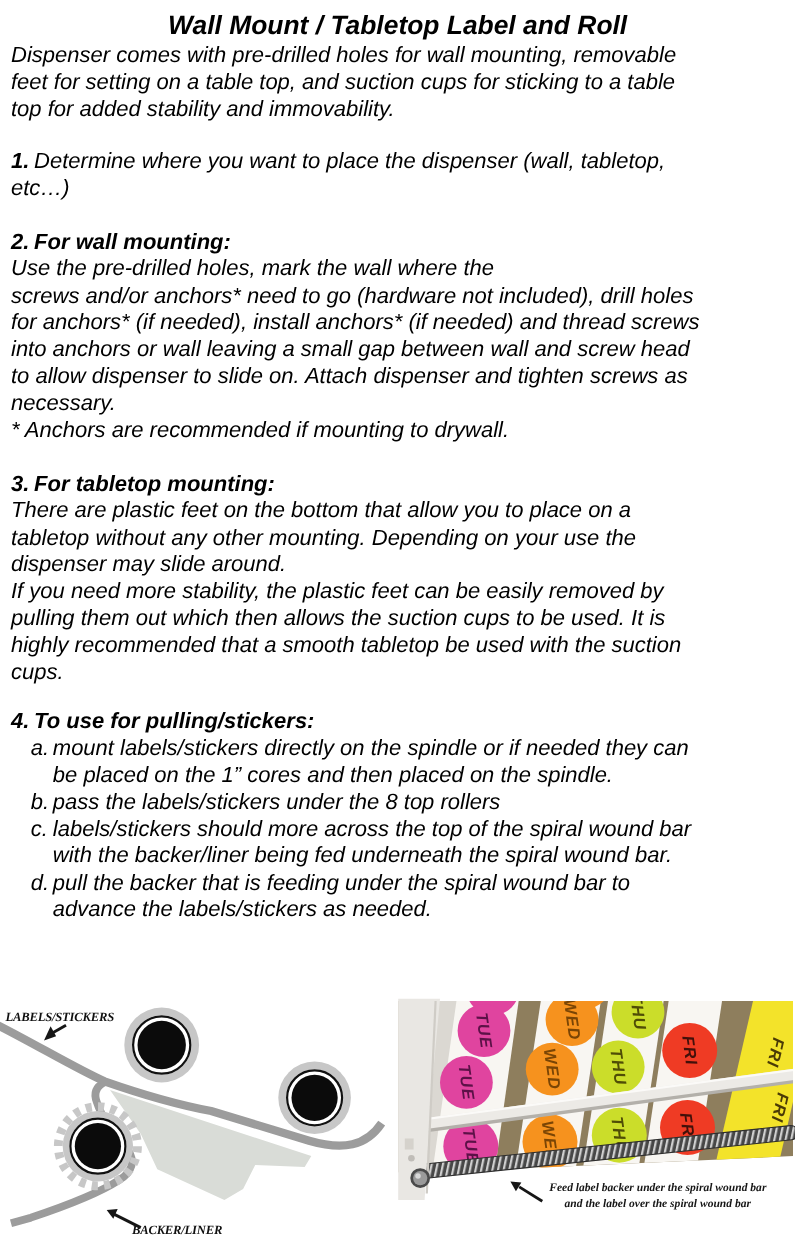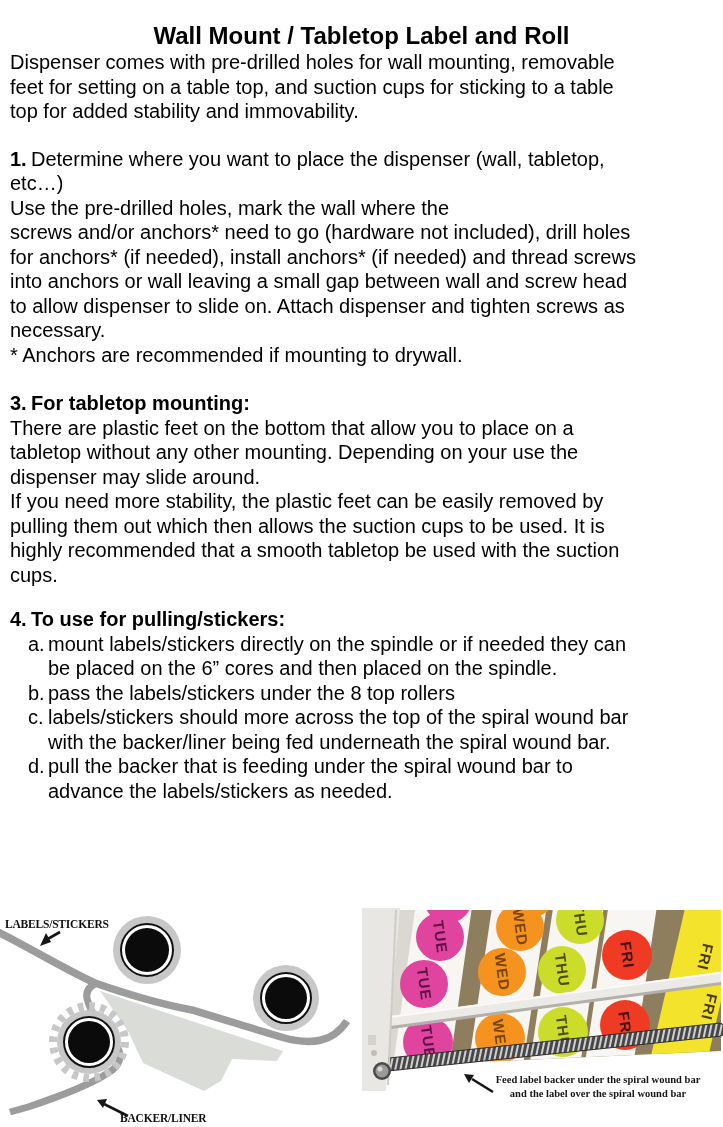--- a/index.html
+++ b/index.html
@@ -2,21 +2,21 @@
 <html><head>
 <meta charset="utf-8">
 <style>
   html,body { margin:0; padding:0; }
   body {
     width:723px; height:1127px; background:#ffffff; color:#000;
     font-family:"Liberation Sans", sans-serif;
     font-size:20px; line-height:24.5px;
     position:relative; overflow:hidden;
   }
-  .page { position:absolute; inset:0; padding:16px 10px; box-sizing:border-box; }
+  .page { position:absolute; inset:0; padding:4px 10px; box-sizing:border-box;font-style:italic; }
   h1 { font-size:24px; line-height:29px; font-weight:bold; text-align:center; margin:5px 0 0; }
   .pre { white-space:pre-line; }
   .intro { margin:0 0 0; }
   .step { margin:23px 0 0; }
   .heading { margin:24px 0 0; font-weight:bold; }
   .num { display:inline-block; min-width:21px; font-weight:bold; }
   .body { margin:0; }
   .items { margin:0 0 0 18px; }
   .item { display:flex; }
   .letter { flex:none; width:20px; }
@@ -38,20 +38,21 @@
 
   <h1><span>Wall Mount / Tabletop Label and Roll</span><br></h1>
 
   <p class="intro pre">Dispenser comes with pre-drilled holes for wall mounting, removable
 feet for setting on a table top, and suction cups for sticking to a table
 top for added stability and immovability.</p>
 
   <p class="step"><b class="num">1.</b><span class="pre">Determine where you want to place the dispenser (wall, tabletop,
 etc…)</span></p>
 
+  <p class="heading"><b class="num">2.</b><b>For wall mounting:</b></p>
   <p class="body pre">Use the pre-drilled holes, mark the wall where the
 screws and/or anchors* need to go (hardware not included), drill holes
 for anchors* (if needed), install anchors* (if needed) and thread screws
 into anchors or wall leaving a small gap between wall and screw head
 to allow dispenser to slide on. Attach dispenser and tighten screws as
 necessary.
 * Anchors are recommended if mounting to drywall.</p>
 
   <p class="heading"><b class="num">3.</b><b>For tabletop mounting:</b></p>
   <p class="body pre">There are plastic feet on the bottom that allow you to place on a
@@ -60,21 +61,21 @@
 If you need more stability, the plastic feet can be easily removed by
 pulling them out which then allows the suction cups to be used. It is
 highly recommended that a smooth tabletop be used with the suction
 cups.</p>
 
   <p class="heading" style="margin-top:20px"><b class="num">4.</b><b>To use for pulling/stickers:</b></p>
   <div class="items">
     <div class="item">
         <span class="letter">a.</span>
         <span class="itext pre">mount labels/stickers directly on the spindle or if needed they can
-be placed on the 6” cores and then placed on the spindle.</span>
+be placed on the 1” cores and then placed on the spindle.</span>
       </div>
     <div class="item">
         <span class="letter">b.</span>
         <span class="itext pre">pass the labels/stickers under the 8 top rollers</span>
       </div>
     <div class="item">
         <span class="letter">c.</span>
         <span class="itext pre">labels/stickers should more across the top of the spiral wound bar
 with the backer/liner being fed underneath the spiral wound bar.</span>
       </div>

